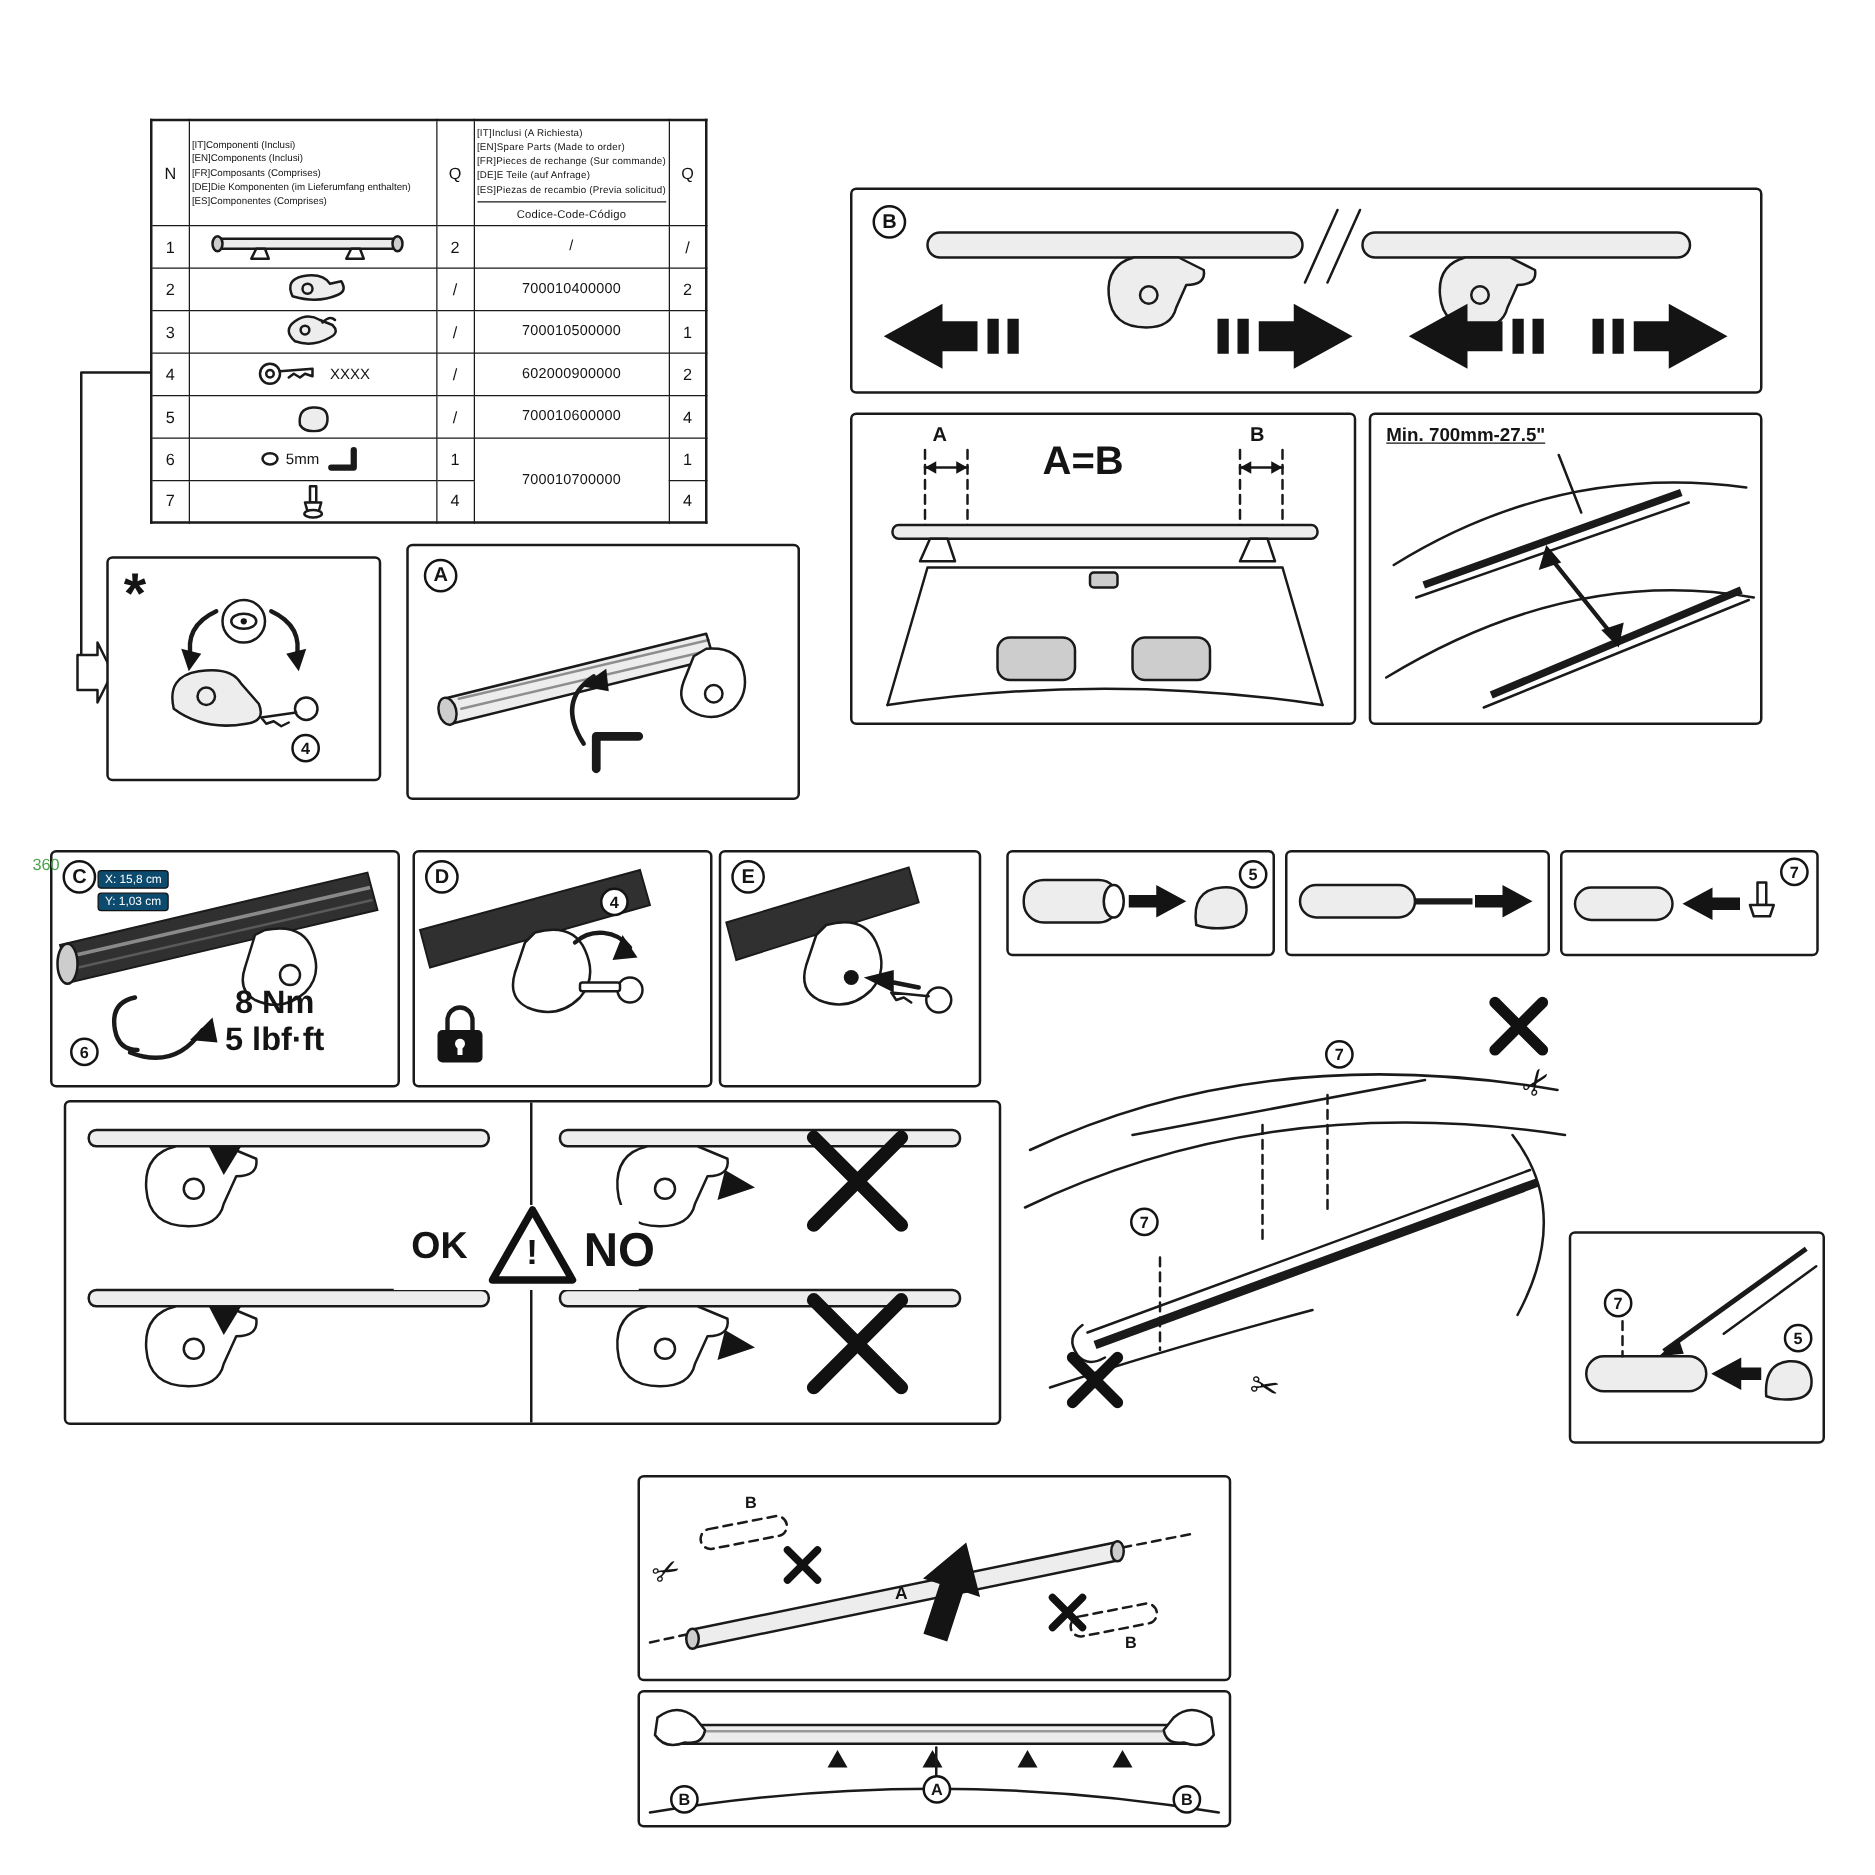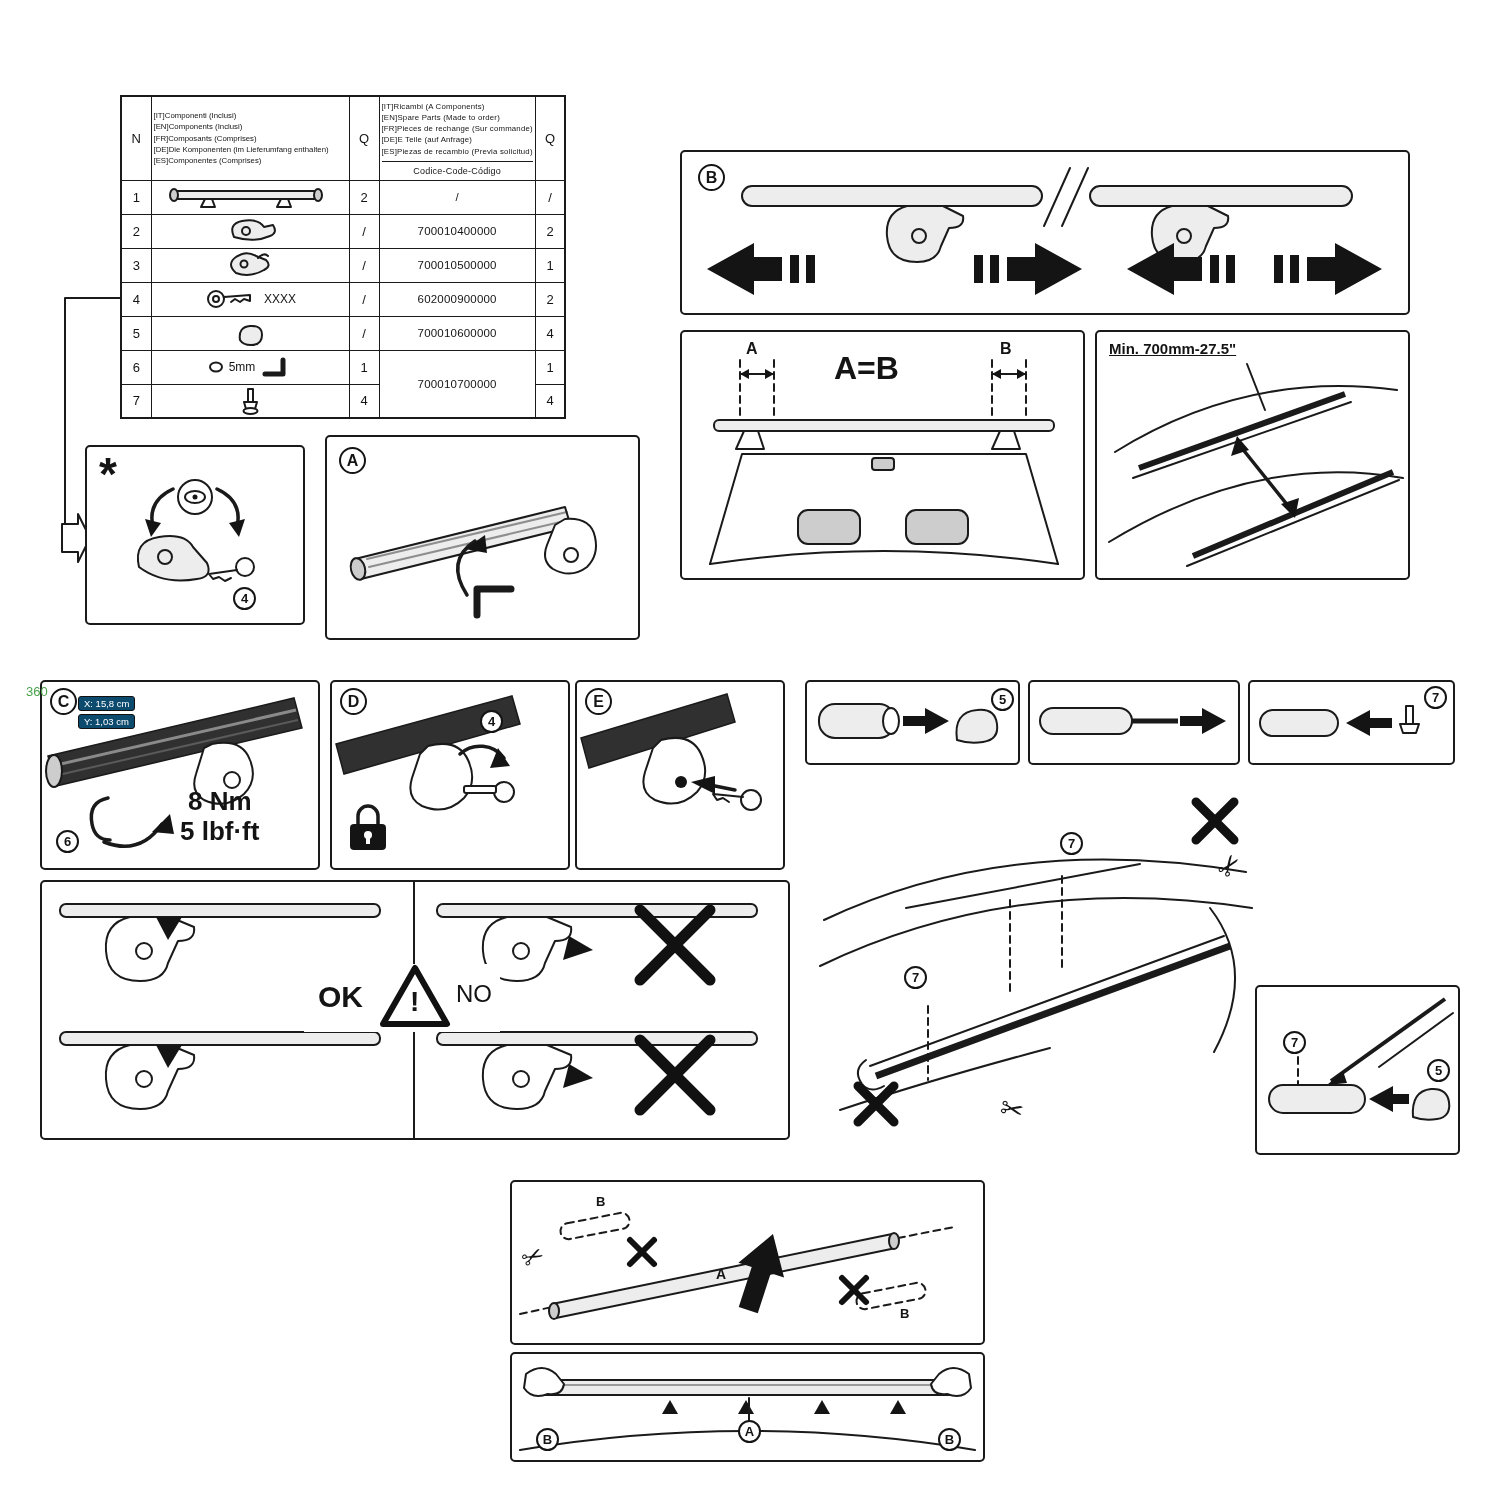--- a/index.html
+++ b/index.html
@@ -55,21 +55,21 @@
             <div>[IT]Componenti (Inclusi)</div>
             <div>[EN]Components (Inclusi)</div>
             <div>[FR]Composants (Comprises)</div>
             <div>[DE]Die Komponenten (im Lieferumfang enthalten)</div>
             <div>[ES]Componentes (Comprises)</div>
           </div>
         </td>
         <td class="cq">Q</td>
         <td class="cc">
           <div class="langs">
-            <div>[IT]Ricambi (A Components)</div>
+            <div>[IT]Inclusi (A Richiesta)</div>
             <div>[EN]Spare Parts (Made to order)</div>
             <div>[FR]Pieces de rechange (Sur commande)</div>
             <div>[DE]E Teile (auf Anfrage)</div>
             <div>[ES]Piezas de recambio (Previa solicitud)</div>
           </div>
           <div class="codehdr">Codice-Code-Código</div>
         </td>
         <td class="cq">Q</td>
       </tr>
 
@@ -396,21 +396,21 @@
         <line x1="48" y1="306" x2="84" y2="342"></line>
           <line x1="84" y1="306" x2="48" y2="342"></line>
       </g>
     </svg>
     <div class="pref" style="left:250px;top:52px">7</div>
     <div class="pref" style="left:94px;top:186px">7</div>
     <span class="t sc" style="left:408px;top:72px;transform:rotate(-55deg)">✂</span>
     <span class="t sc" style="left:190px;top:316px;transform:rotate(12deg)">✂</span>
   </div>
 
-  <div class="panel" style="left:40px;top:880px;width:750px;height:260px">
+  <div class="panel" style="left:51px;top:880px;width:750px;height:260px">
     <svg class="abs" style="left:0;top:0" width="746" height="256">
       <defs>
         <g id="clampOK">
           <rect x="0" y="0" width="320" height="13" rx="6" class="fL"></rect>
           <path d="M70,13 q-26,6 -24,34 q2,30 34,30 q24,0 28,-18 l10,-22 q18,0 16,-14 l-24,-10 z" class="fW"></path>
           <circle cx="84" cy="47" r="8" class="s2"></circle>
           <polygon points="96,13 122,13 108,36" class="fK"></polygon>
         </g>
         <g id="clampNO">
           <rect x="0" y="0" width="320" height="13" rx="6" class="fL"></rect>
@@ -427,21 +427,21 @@
       <g stroke="#111" stroke-width="11" stroke-linecap="round">
         <line x1="598" y1="28" x2="668" y2="98"></line>
           <line x1="668" y1="28" x2="598" y2="98"></line>
         <line x1="598" y1="158" x2="668" y2="228"></line>
           <line x1="668" y1="158" x2="598" y2="228"></line>
       </g>
       <rect x="262" y="82" width="196" height="68" fill="#fff"></rect>
       <polygon points="373,86 405,142 341,142" fill="#fff" stroke="#111" stroke-width="6" stroke-linejoin="round"></polygon>
     </svg>
     <span class="t" style="left:276px;top:98px;font-size:30px;font-weight:800">OK</span>
-    <span class="t" style="left:414px;top:98px;font-size:24px;font-weight:400">NO</span>
+    <span class="t" style="left:414px;top:98px;font-size:38px;font-weight:700">NO</span>
     <span class="t" style="left:368px;top:104px;font-size:28px;font-weight:900">!</span>
   </div>
 
   <div class="panel" style="left:1255px;top:985px;width:205px;height:170px">
     <svg class="abs" style="left:0;top:0" width="201" height="166">
       <line x1="188" y1="12" x2="74" y2="94" stroke="#1a1a1a" stroke-width="4"></line>
       <polygon points="70,98 86,84 90,96" class="fK"></polygon>
       <line x1="196" y1="26" x2="122" y2="80" class="s2"></line>
       <rect x="12" y="98" width="96" height="28" rx="14" class="fL"></rect>
       <line x1="41" y1="70" x2="41" y2="98" class="s2 dash"></line>

